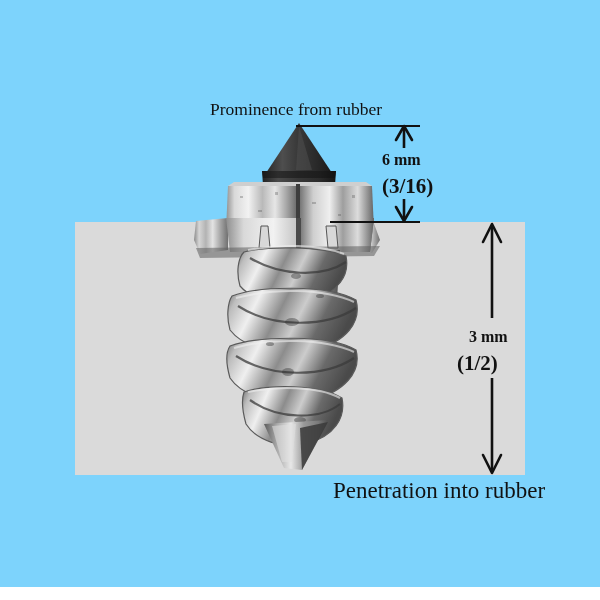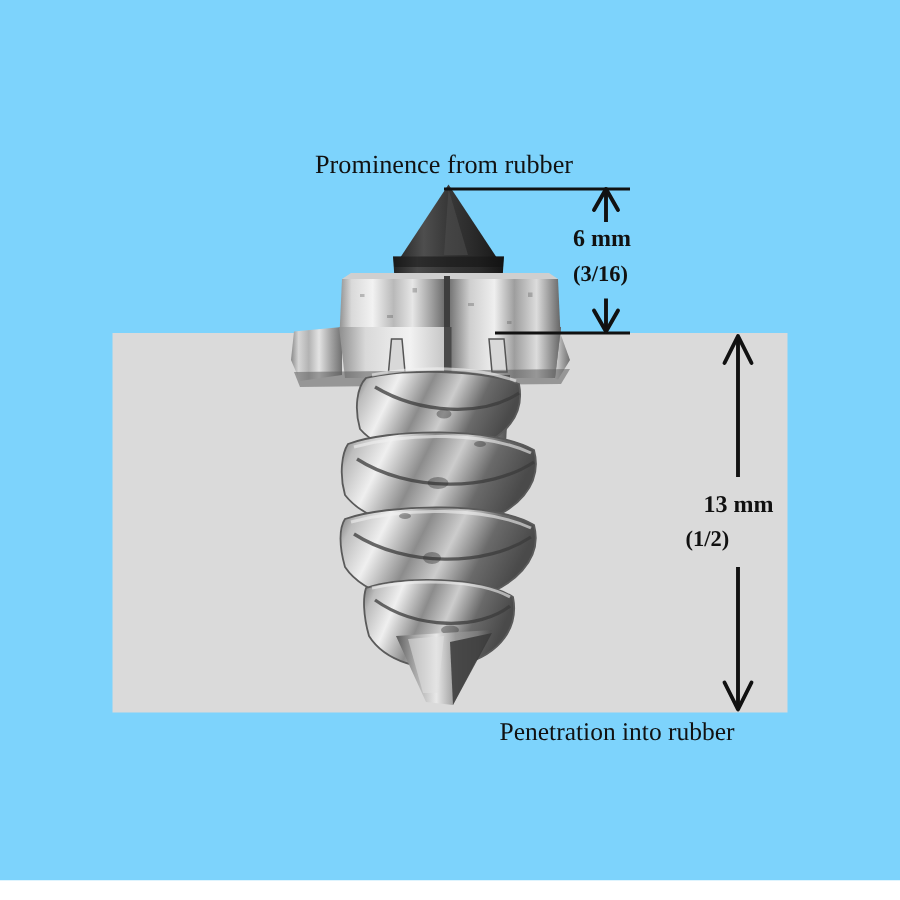--- a/index.html
+++ b/index.html
@@ -35,37 +35,37 @@
     line-height: 1;
   }
   .label-top {
     left: 210px;
     top: 101px;
     font-size: 17.5px;
   }
   .label-bottom {
     left: 333px;
     top: 479px;
-    font-size: 17px;
+    font-size: 23px;
   }
   .dim-label {
     position: absolute;
     color: #111111;
     white-space: nowrap;
     line-height: 1;
     font-weight: bold;
     font-size: 16px;
   }
   .dim-sub {
     position: absolute;
     color: #111111;
     white-space: nowrap;
     line-height: 1;
     font-weight: bold;
-    font-size: 15px;
+    font-size: 21px;
   }
   .dim5-main { left: 382px; top: 152px; }
   .dim5-sub  { left: 382px; top: 176px; }
   .dim13-main { left: 469px; top: 329px; }
   .dim13-sub  { left: 457px; top: 353px; }
 
   
   .leader {
     position: absolute;
     background: #111111;
@@ -274,18 +274,18 @@
       <line x1="492" y1="378" x2="492" y2="471" stroke-width="2.6"></line>
       <polyline points="483,455 492,473 501,455" stroke-width="2.6" stroke-linecap="round" stroke-linejoin="round"></polyline>
     </g>
   </svg>
 
   <div class="label label-top">Prominence from rubber</div>
 
   <div class="dim-label dim5-main">6 mm</div>
   <div class="dim-sub dim5-sub">(3/16)</div>
 
-  <div class="dim-label dim13-main">13 mm</div>
+  <div class="dim-label dim13-main">3 mm</div>
   <div class="dim-sub dim13-sub">(1/2)</div>
 
   <div class="label label-bottom">Penetration into rubber</div>
 
 </div>
 
 </body></html>

